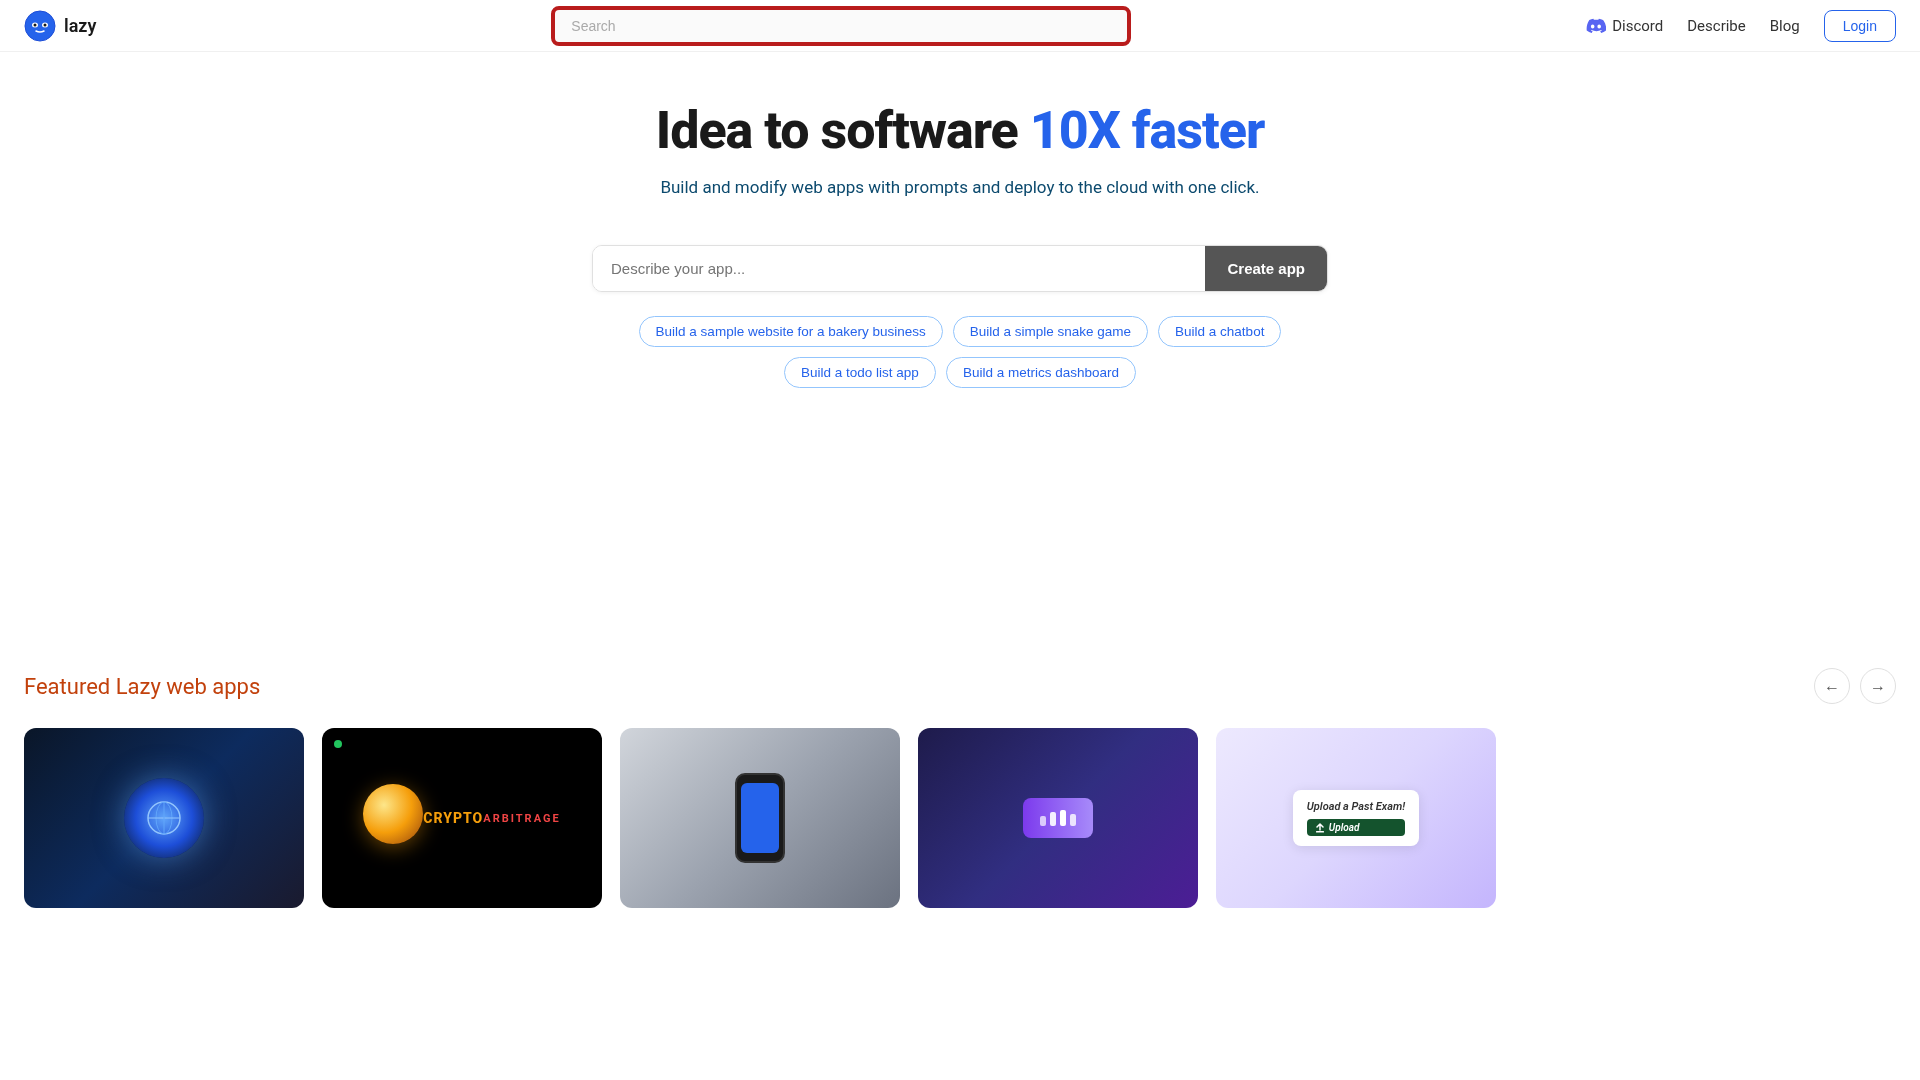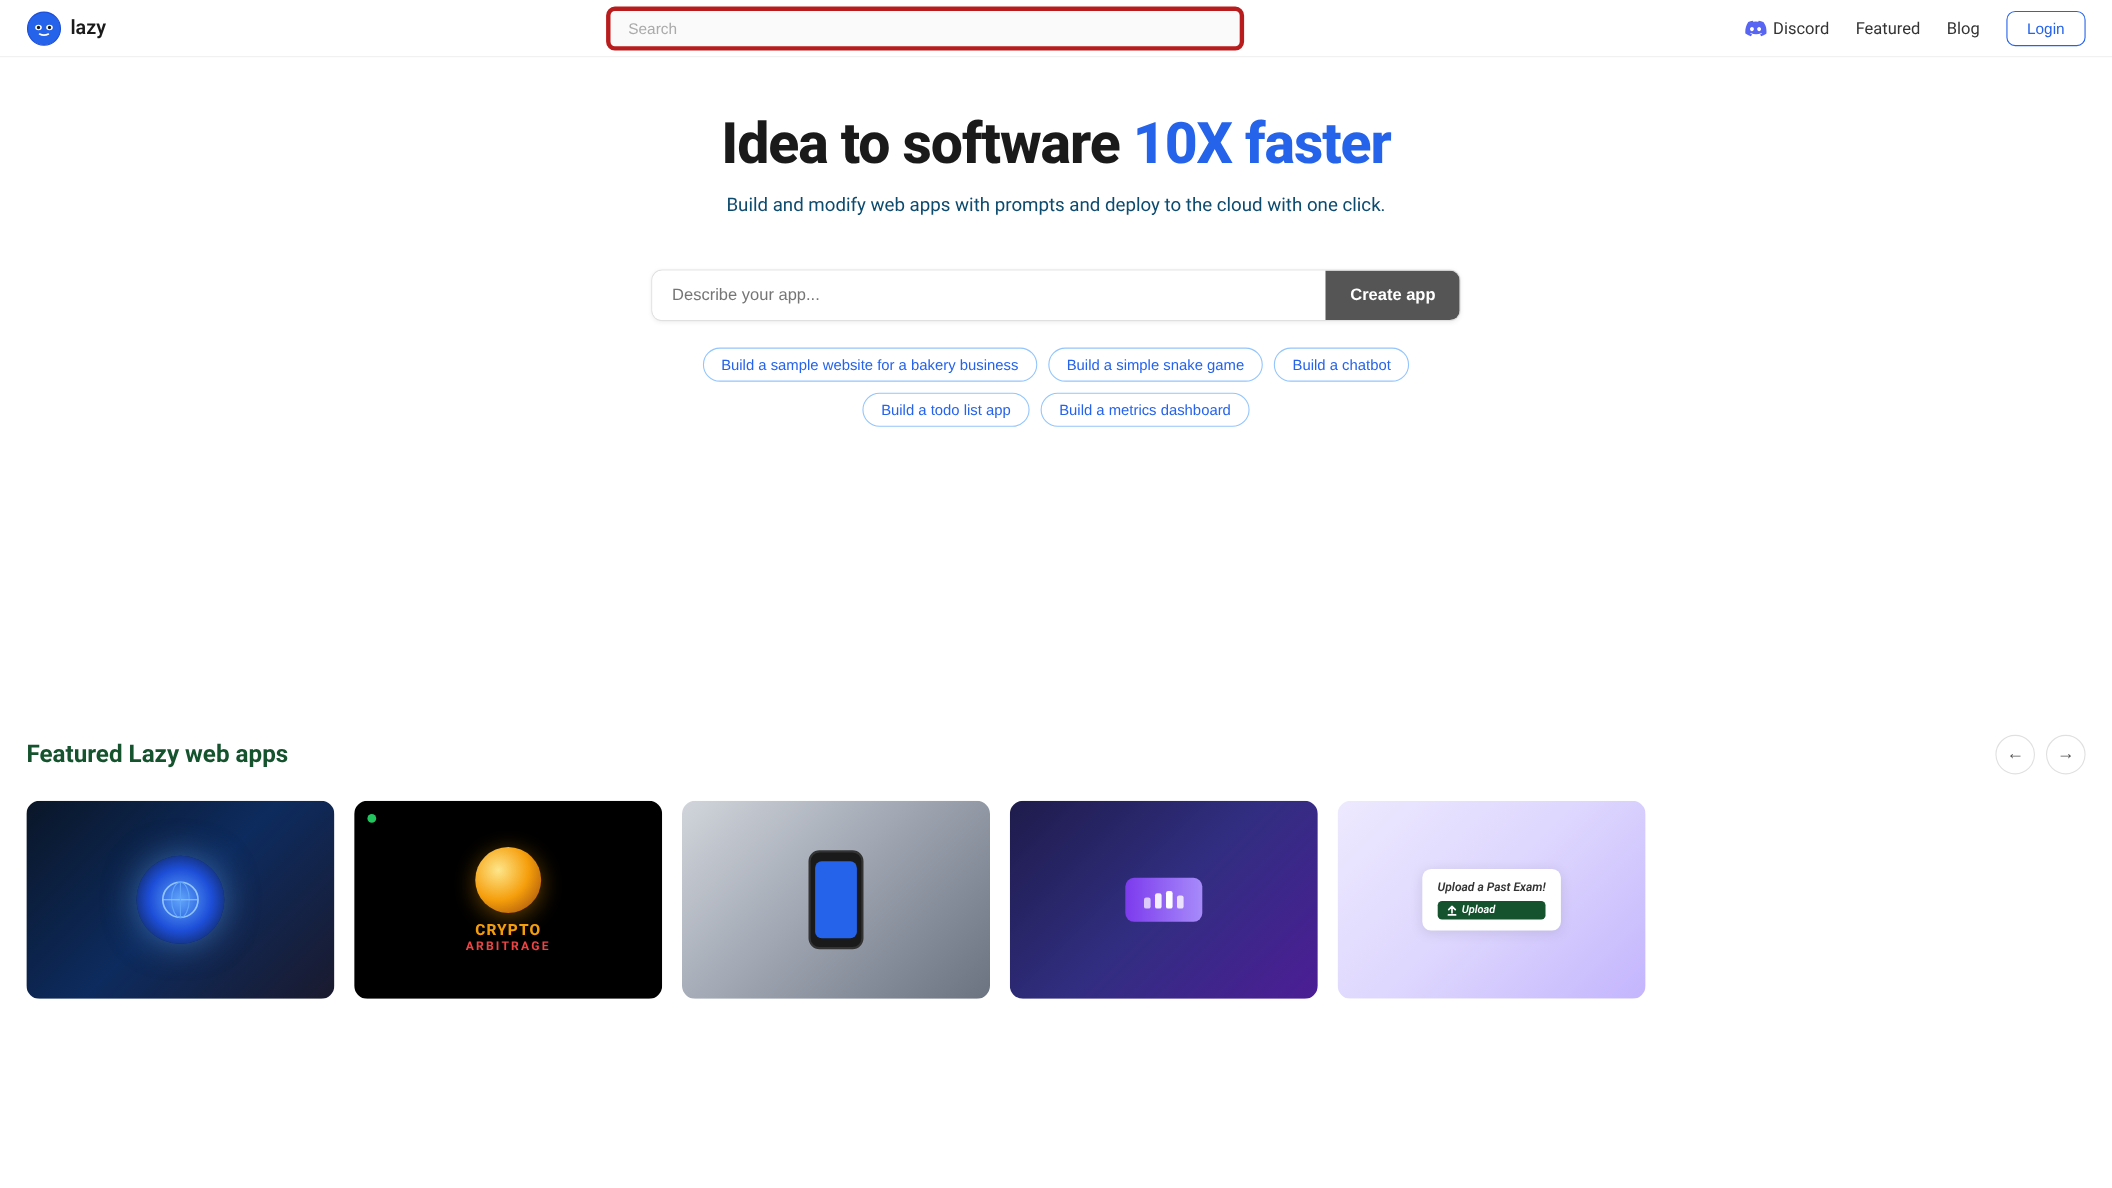--- a/index.html
+++ b/index.html
@@ -194,22 +194,22 @@
 
     .featured-header {
       display: flex;
       align-items: center;
       justify-content: space-between;
       margin-bottom: 24px;
     }
 
     .featured-title {
       font-size: 22px;
-      font-weight: 700;
-      color: #14532d;
+      font-weight: 400;
+      color: #c2410c;
     }
 
     .nav-arrows {
       display: flex;
       gap: 10px;
     }
 
     .arrow-btn {
       width: 36px;
       height: 36px;
@@ -260,21 +260,21 @@
       background: radial-gradient(circle, #60a5fa 0%, #1d4ed8 50%, #0a1628 100%);
       display: flex;
       align-items: center;
       justify-content: center;
       box-shadow: 0 0 30px rgba(96, 165, 250, 0.5);
     }
 
     
     .card-2 .card-bg {
       background: #000;
-      flex-direction: column;
+      flex-direction: row;
       position: relative;
     }
 
     .crypto-coin {
       width: 60px;
       height: 60px;
       border-radius: 50%;
       background: radial-gradient(circle at 35% 35%, #fde68a, #f59e0b, #92400e);
       box-shadow: 0 4px 20px rgba(245, 158, 11, 0.4);
       margin-bottom: 8px;
@@ -393,21 +393,21 @@
 
   <nav class="nav-links">
     <a class="nav-link">
 
       <svg class="discord-icon" viewBox="0 0 20 20" fill="none" xmlns="http://www.w3.org/2000/svg">
         <path d="M16.93 4.01a16.18 16.18 0 00-4-1.24.06.06 0 00-.06.03c-.17.3-.36.7-.5 1.01a14.94 14.94 0 00-4.47 0c-.13-.31-.33-.7-.5-1.01a.06.06 0 00-.06-.03 16.15 16.15 0 00-4 1.24.05.05 0 00-.03.02C1.01 7.56.41 11 .7 14.4c.01.02.02.04.04.05a16.27 16.27 0 004.9 2.47.06.06 0 00.06-.02c.38-.52.71-1.07 1-1.65a.06.06 0 00-.03-.08 10.72 10.72 0 01-1.53-.73.06.06 0 010-.09c.1-.08.2-.16.3-.24a.06.06 0 01.06-.01c3.2 1.46 6.67 1.46 9.83 0a.06.06 0 01.06.01c.1.08.2.16.3.24a.06.06 0 010 .09c-.49.29-.99.53-1.53.73a.06.06 0 00-.03.08c.29.58.63 1.13 1 1.65a.06.06 0 00.06.02 16.21 16.21 0 004.9-2.47.06.06 0 00.04-.05c.35-3.64-.59-6.8-2.46-9.6a.05.05 0 00-.03-.01zM6.68 12.4c-.96 0-1.76-.88-1.76-1.97s.78-1.97 1.76-1.97c.99 0 1.78.89 1.76 1.97 0 1.09-.78 1.97-1.76 1.97zm6.5 0c-.97 0-1.76-.88-1.76-1.97s.77-1.97 1.76-1.97c.98 0 1.77.89 1.76 1.97 0 1.09-.78 1.97-1.76 1.97z" fill="#5865F2"></path>
       </svg>
       <span>Discord</span>
     </a>
     <a class="nav-link">
-      <span>Featured</span>
+      <span>Describe</span>
     </a>
     <a class="nav-link">
       <span>Blog</span>
     </a>
     <button class="login-btn">Login</button>
   </nav>
 </header>
 
 <section class="hero">
   <h1 class="hero-title">

